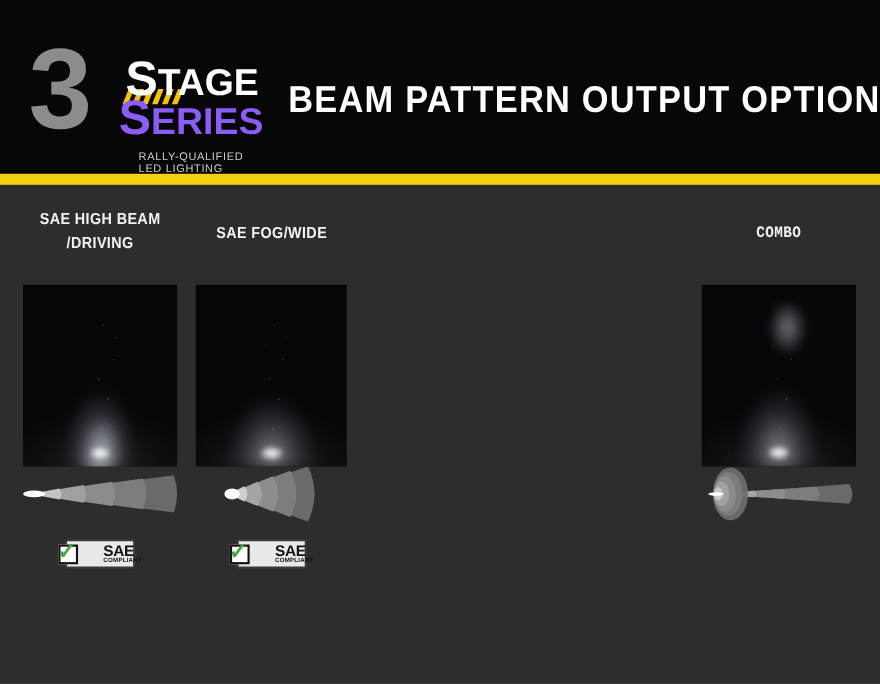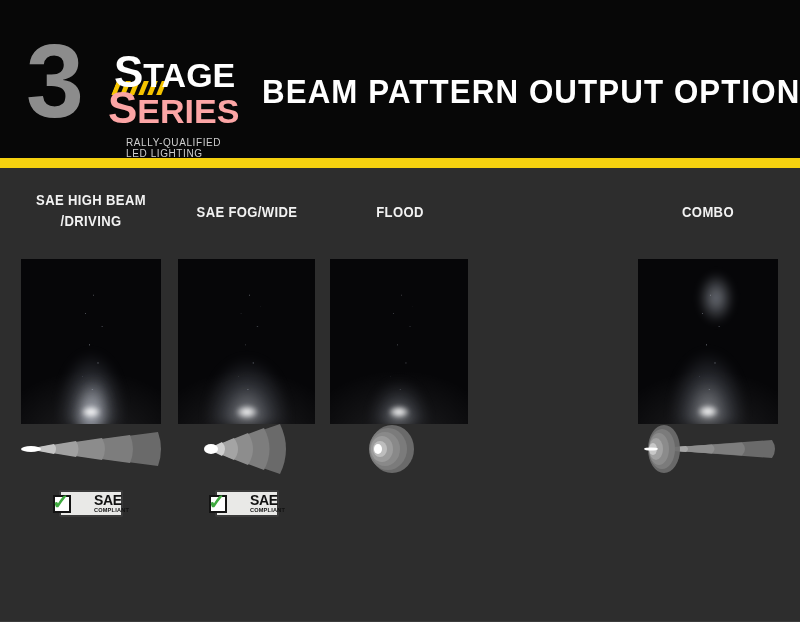--- a/index.html
+++ b/index.html
@@ -13,21 +13,21 @@
   .yellow-bar{position:absolute;left:0;top:158px;width:800px;height:10px;background:#f5d10f;}
 
   
   .logo{position:absolute;left:26px;top:33px;width:215px;height:96px;}
   .logo-3{position:absolute;left:0;top:-4px;font-size:104px;line-height:104px;
           font-weight:bold;color:#8c8c8c;font-family:"Liberation Sans",sans-serif;
           letter-spacing:-6px;}
   .logo-stage{position:absolute;left:88px;top:22px;color:#ffffff;font-weight:bold;
               font-size:34px;line-height:34px;letter-spacing:0px;}
   .logo-stage .cap{font-size:44px;line-height:34px;}
-  .logo-series{position:absolute;left:82px;top:58px;color:#fca5a5;font-weight:bold;
+  .logo-series{position:absolute;left:82px;top:58px;color:#8b5cf6;font-weight:bold;
                font-size:34px;line-height:34px;}
   .logo-series .cap{font-size:44px;line-height:34px;}
   .logo-tag{position:absolute;left:100px;top:104px;color:#cfcfcf;font-size:10px;
             font-weight:normal;letter-spacing:0.6px;}
   .logo-slash{position:absolute;left:88px;top:48px;width:52px;height:14px;overflow:hidden;
               transform:skewX(-22deg);}
   .logo-slash i{position:absolute;top:0;width:5px;height:14px;background:#f5c400;display:block;}
 
   .title{position:absolute;left:262px;top:74px;width:528px;color:#fff;
          font-size:34px;line-height:34px;font-weight:bold;letter-spacing:1.2px;
@@ -186,49 +186,23 @@
         <div class="sae-box">
           <span class="sae-check">✓</span>
         </div>
         <div class="sae-txt">
           <span class="sae-big">SAE</span>
           <span class="sae-sm">COMPLIANT</span>
         </div>
       </div>
     </div>
 
-    <div class="col" style="left:330px;width:140px;height:454px;">
-      <div class="col-label" style="top:34px;">
-        <span>FLOOD</span>
-      </div>
-
-      <div class="photo" style="left:0px;width:138px;height:165px;">
-        <div class="sky"></div>
-        <div class="beamglow" style="bottom:0;width:70px;height:96px;
-             background:radial-gradient(55% 55% at 50% 96%, rgba(240,246,255,.5) 0%, rgba(170,180,200,.18) 42%, rgba(0,0,0,0) 76%);
-             filter:blur(6px);"></div>
-        <div class="speckle" style="opacity:.35"></div>
-        <div class="hot" style="bottom:4px;width:28px;height:16px;
-             background:radial-gradient(50% 50% at 50% 50%, #ffffff 0%, rgba(255,255,255,.55) 45%, rgba(255,255,255,0) 78%);"></div>
-      </div>
-
-      <div class="diagram">
-        <svg width="140" height="62" viewBox="0 0 140 62">
-          <ellipse cx="62" cy="31" rx="22" ry="24" fill="#6e6e6e" opacity=".95"></ellipse>
-          <ellipse cx="58" cy="31" rx="19" ry="21" fill="#7b7b7b"></ellipse>
-          <ellipse cx="55" cy="31" rx="15" ry="17" fill="#898989"></ellipse>
-          <ellipse cx="52" cy="31" rx="11" ry="13" fill="#9c9c9c"></ellipse>
-          <ellipse cx="50" cy="31" rx="7" ry="8" fill="#bdbdbd"></ellipse>
-          <ellipse cx="48" cy="31" rx="4" ry="5" fill="#ffffff"></ellipse>
-        </svg>
-      </div>
-    </div>
-
-
-    <div class="col" style="left:638px;width:140px;height:454px;">
+
+
+    <div class="col" style="left:638px;width:140px;height:454px;font-family:Liberation Mono, monospace;">
       <div class="col-label" style="top:34px;">
         <span>COMBO</span>
       </div>
 
       <div class="photo" style="left:0px;width:140px;height:165px;">
         <div class="sky"></div>
         <div class="beamglow" style="bottom:0;width:92px;height:152px;
              background:radial-gradient(54% 56% at 50% 93%, rgba(244,248,255,.52) 0%, rgba(178,188,208,.2) 40%, rgba(0,0,0,0) 74%);
              filter:blur(6px);"></div>
         <div class="beamglow" style="top:4px;left:56%;width:48px;height:70px;

